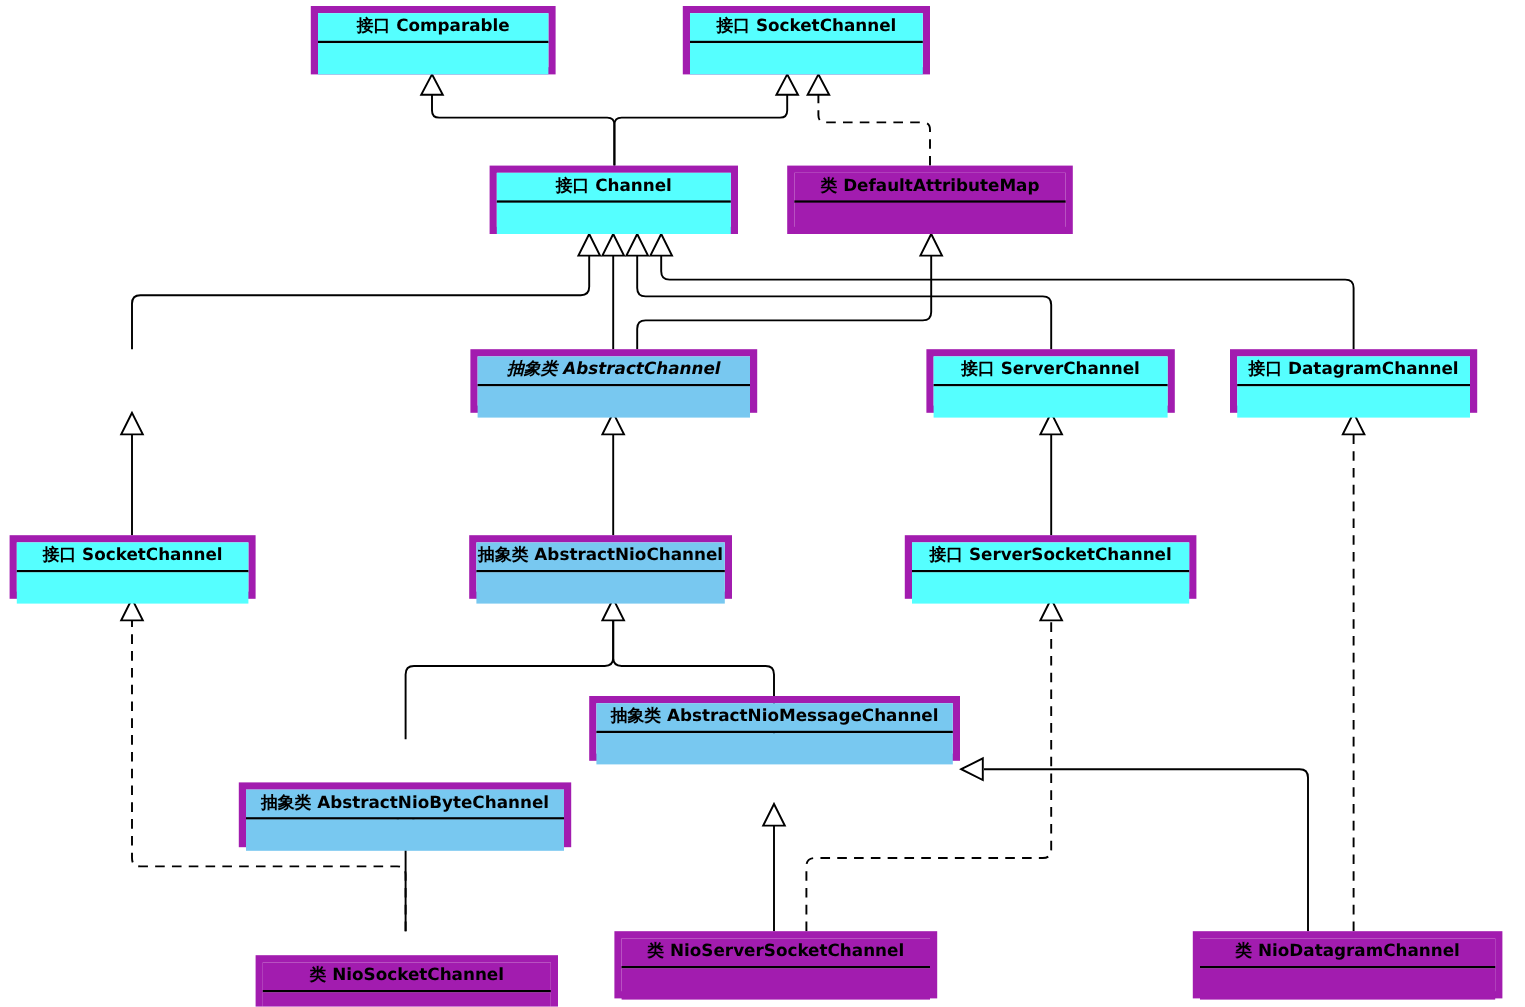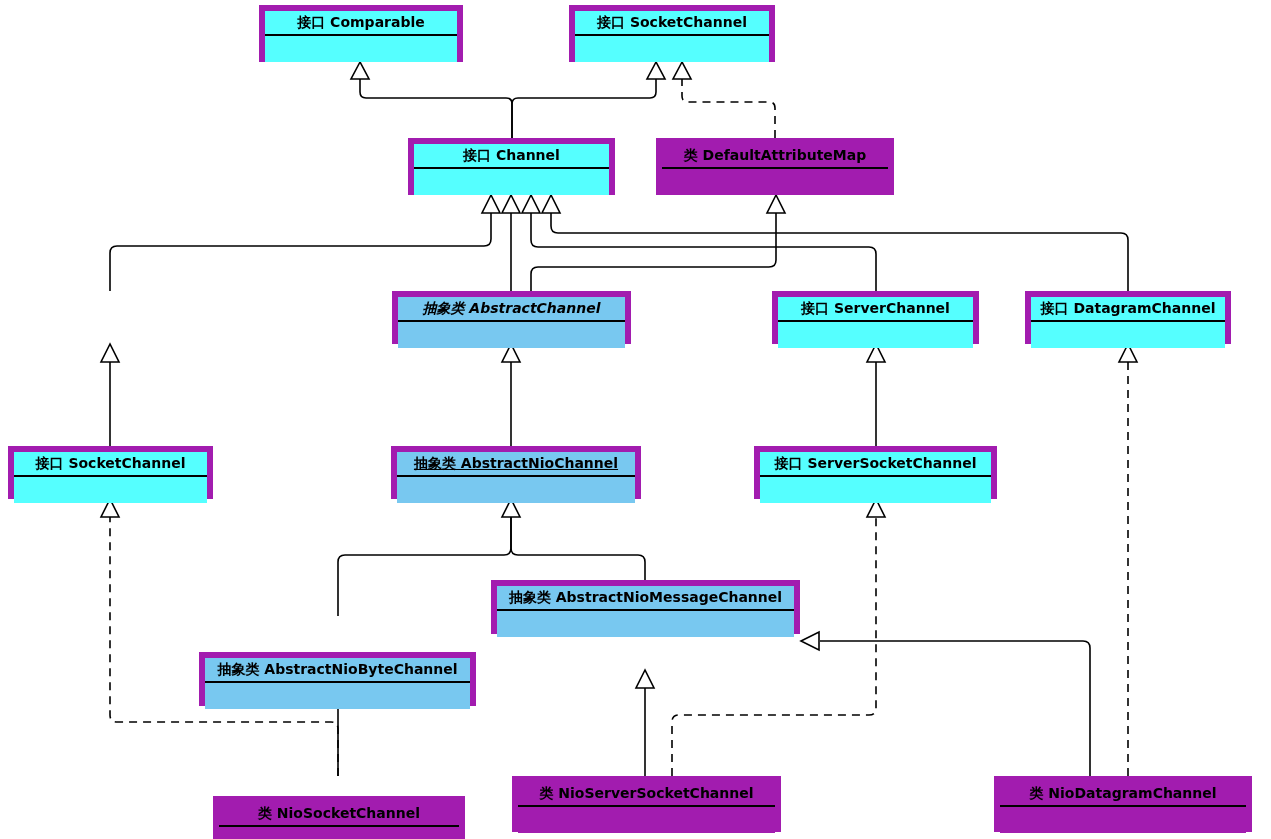--- a/index.html
+++ b/index.html
@@ -168,21 +168,21 @@
   <div class="node iface" style="left:1025px; top:291px; width:206px; height:53px;">
     <div class="title">接口 DatagramChannel</div>
     <div class="body"></div>
   </div>
 
   <div class="node iface" style="left:8px; top:446px; width:205px; height:53px;">
     <div class="title">接口 SocketChannel</div>
     <div class="body"></div>
   </div>
 
-  <div class="node abstract" style="left:391px; top:446px; width:250px; height:53px;text-decoration:underline;">
+  <div class="node abstract" style="left:391px; top:446px; width:219px; height:53px;">
     <div class="title">抽象类 AbstractNioChannel</div>
     <div class="body"></div>
   </div>
 
   <div class="node iface" style="left:754px; top:446px; width:243px; height:53px;">
     <div class="title">接口 ServerSocketChannel</div>
     <div class="body"></div>
   </div>
 
   <div class="node abstract" style="left:199px; top:652px; width:277px; height:54px;">

